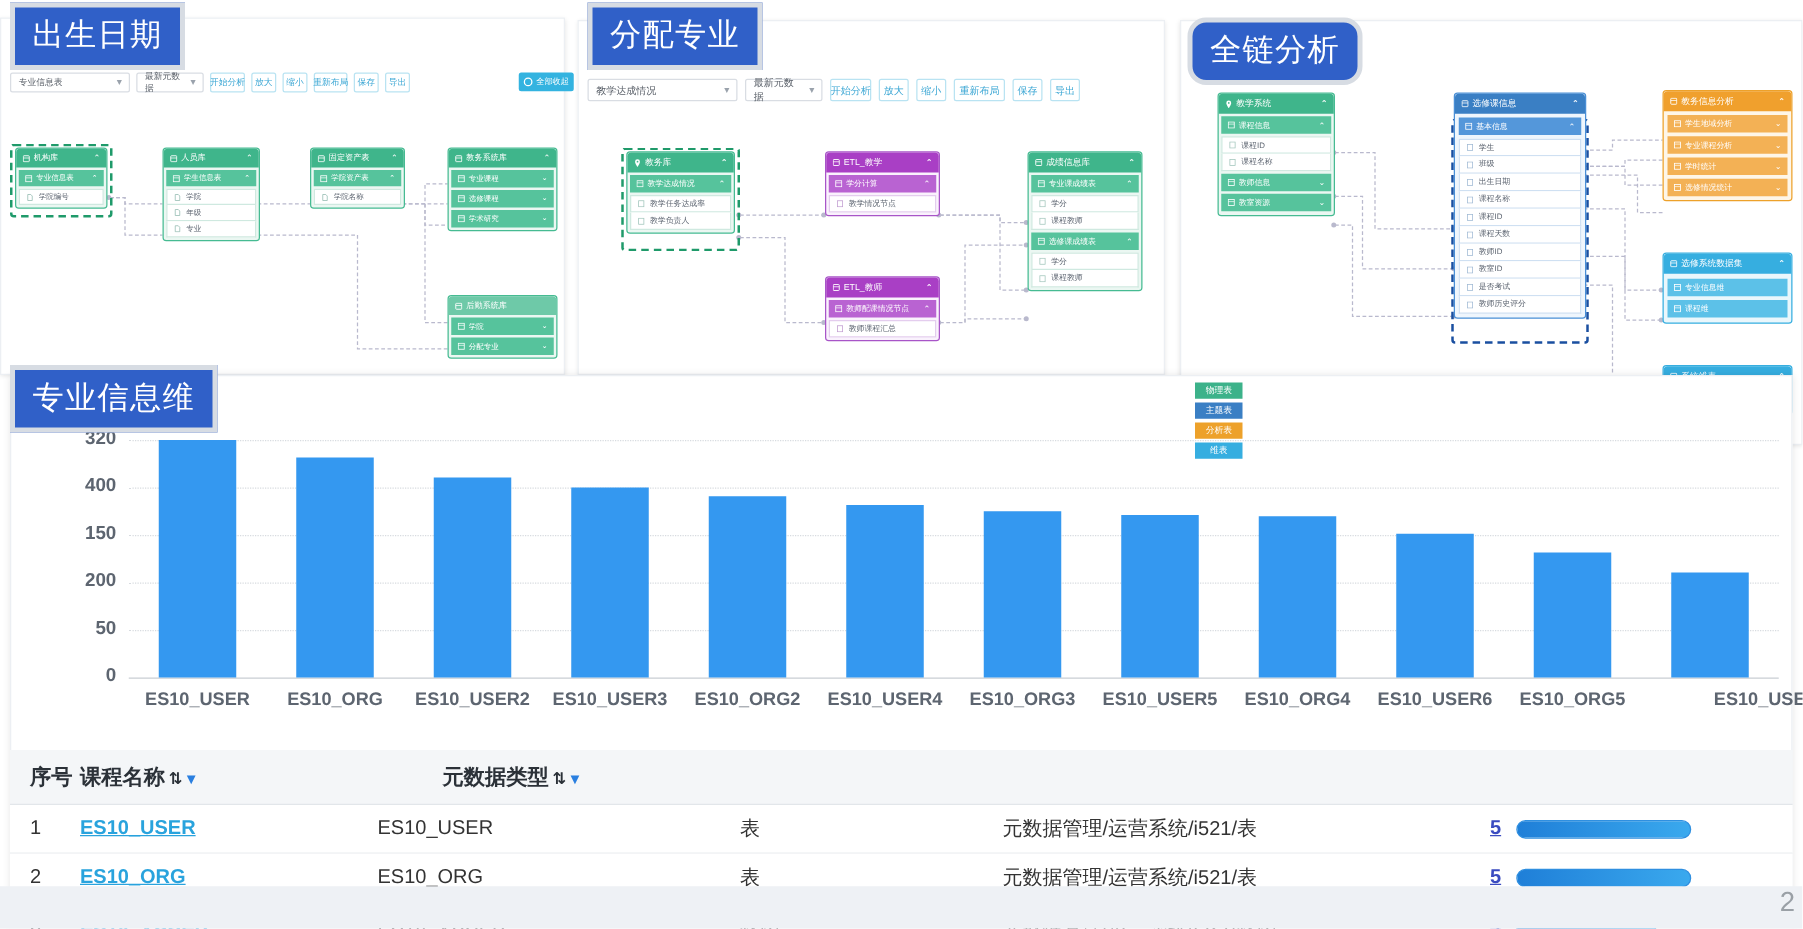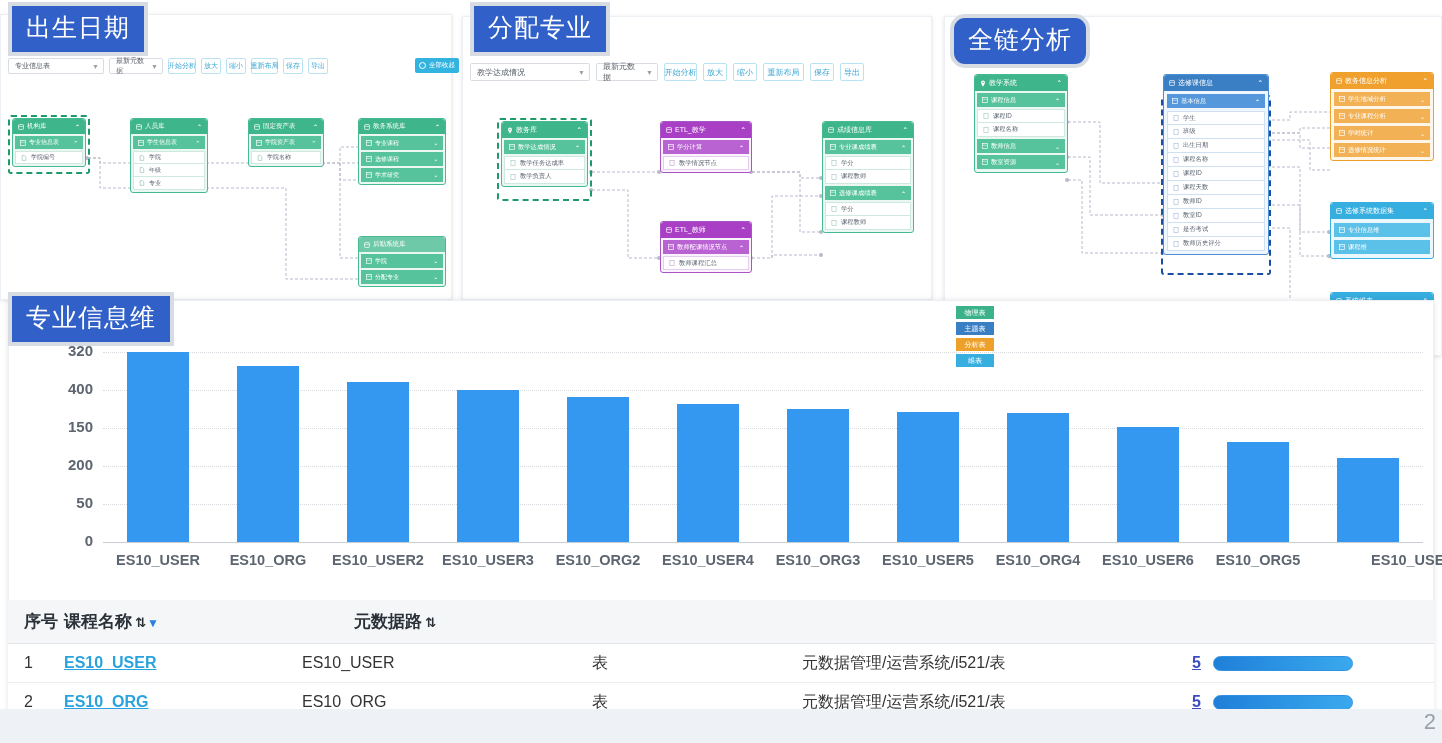--- a/index.html
+++ b/index.html
@@ -1014,21 +1014,21 @@
       <div class="xtick" style="left: 1085px; top: 216px; width: 110px;">ES10_USER6</div>
       <div class="xtick" style="left: 1195px; top: 216px; width: 110px;">ES10_ORG5</div>
       <div class="xtick" style="left: 1354px; top: 216px; width: 110px;">ES10_USER7</div>
     </div>
 </div>
 
 <div class="tbl" style="left:8px; top:600px; width:1426px;">
   <div class="tbl-head">
     <div class="c0">序号</div>
     <div class="c2"><span>课程名称</span><span class="sorticon">⇅</span><span class="filticon">▼</span></div>
-    <div class="c4"><span>元数据路</span><span class="sorticon">⇅</span></div>
+    <div class="c3"><span>元数据类型</span><span class="sorticon">⇅</span><span class="filticon">▼</span></div>
   </div>
   <div id="tbl-body">
       <div class="tbl-row">
         <div class="c0">1</div>
         <div class="c1"><a class="link" href="#">ES10_USER</a></div>
         <div class="c2">ES10_USER</div>
         <div class="c3">表</div>
         <div class="c4">元数据管理/运营系统/i521/表</div>
         <div class="c5">
           <span class="cnt">5</span>

